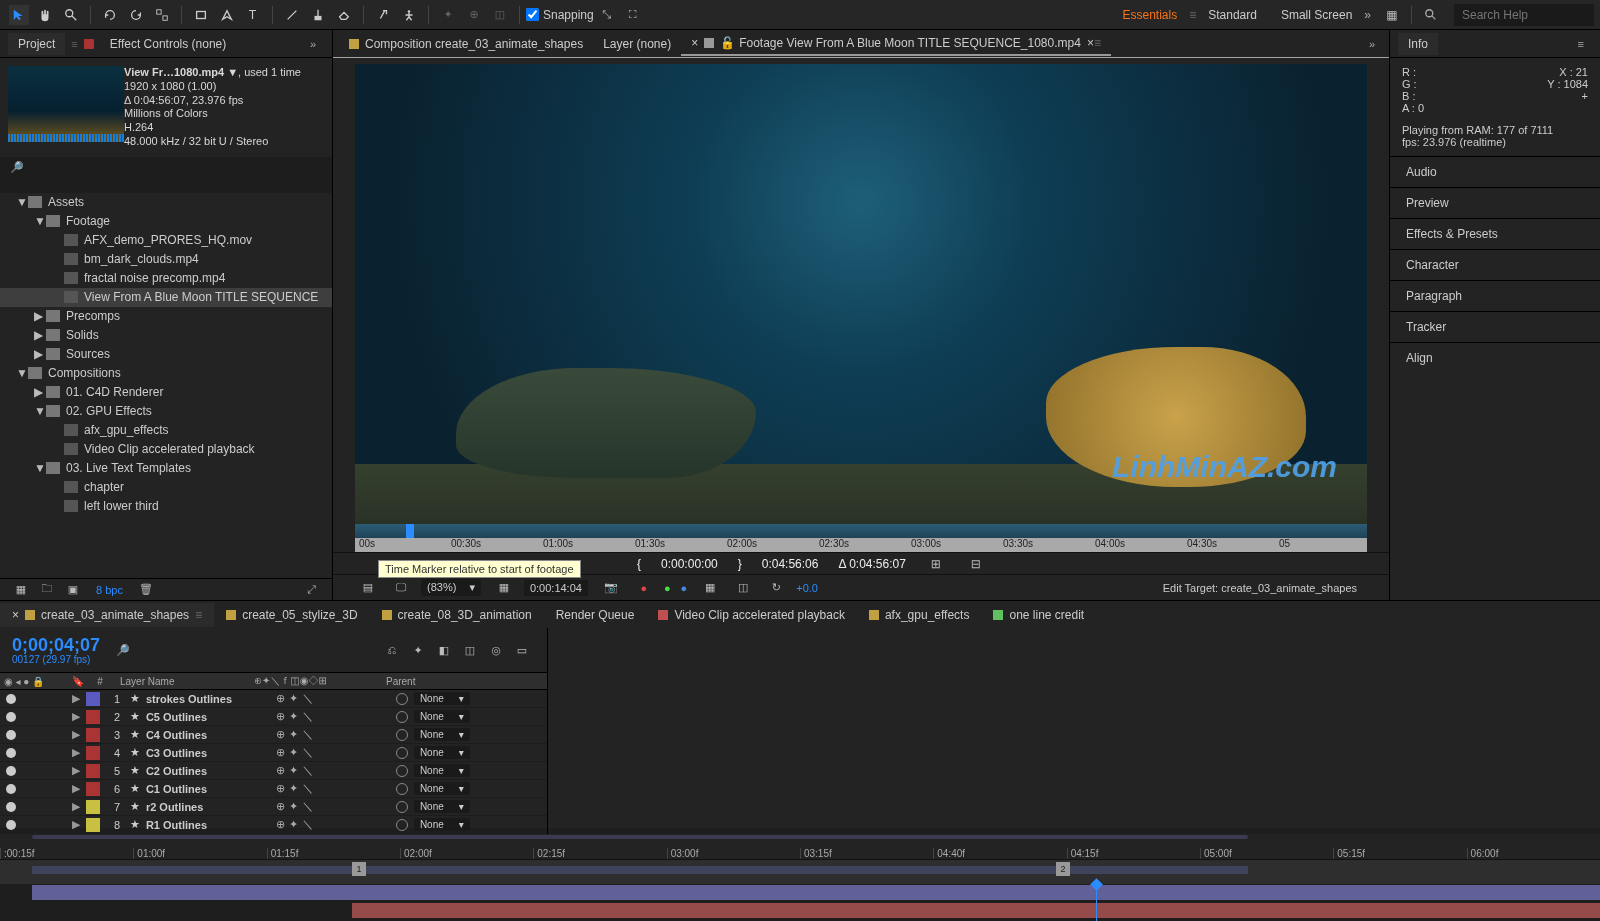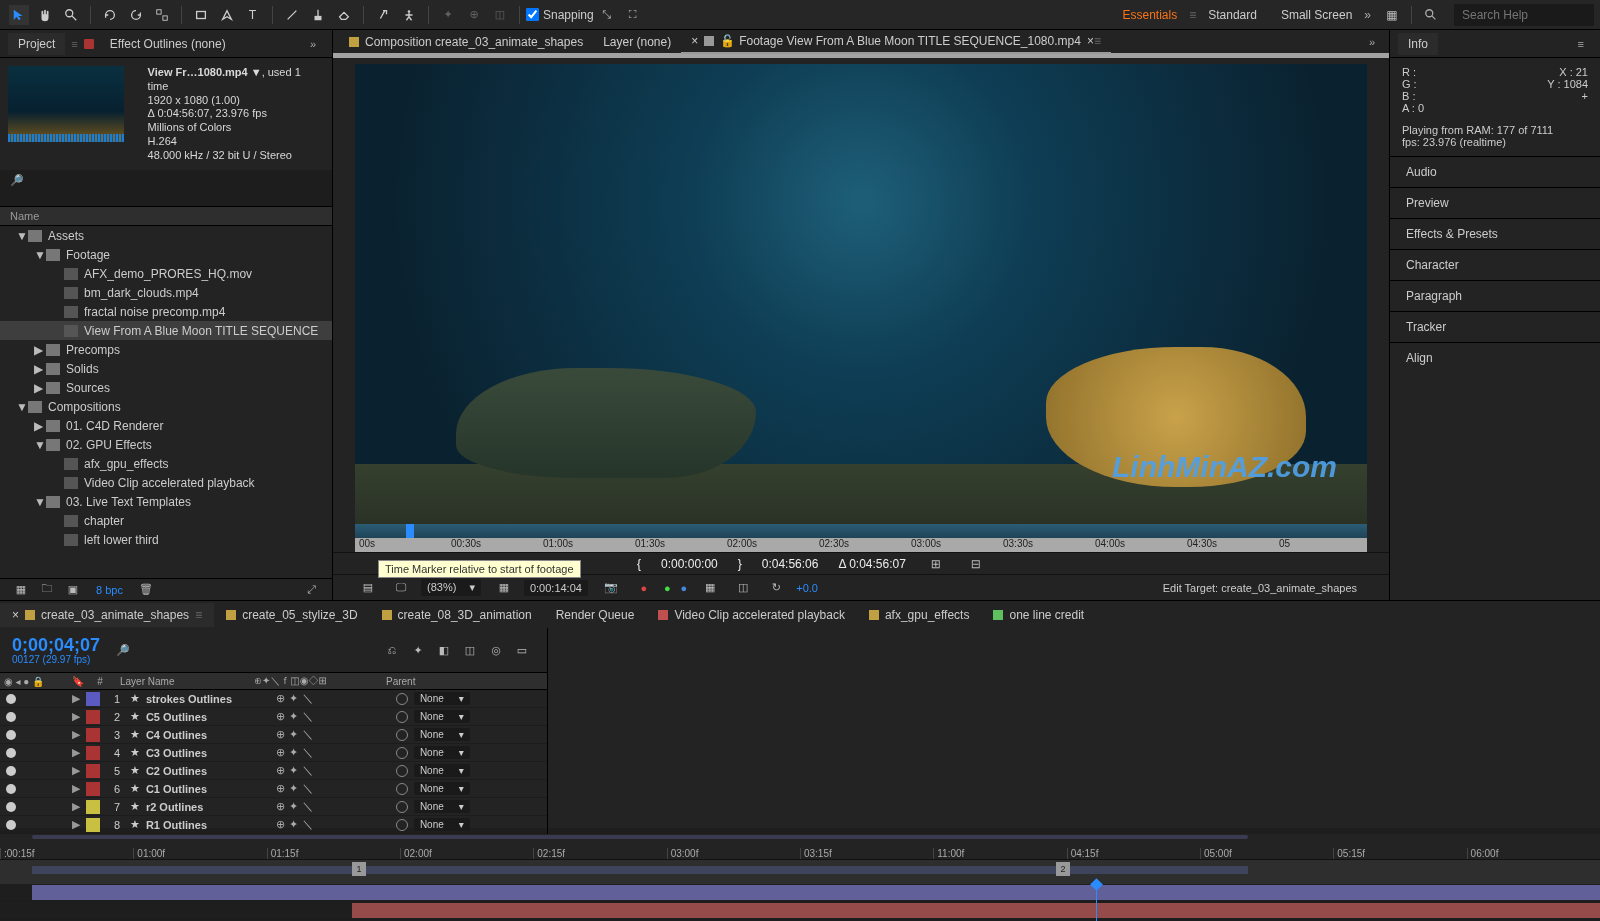--- a/index.html
+++ b/index.html
@@ -14,36 +14,36 @@
 .search-box { background: #1a1a1a; border: none; padding: 4px 8px; color: #aaa; font-size: 12px; width: 140px; margin-left: 10px;}
 .main { display: flex; height: 570px; }
 .project-panel { width: 332px; background: #232323; display: flex; flex-direction: column; }
 .panel-tabs { height: 28px; background: #232323; display: flex; align-items: center; padding: 0 8px; border-bottom: 1px solid #000; }
 .panel-tab { padding: 4px 10px; font-size: 12px; }
 .panel-tab.active { background: #2b2b2b; }
 .ec-color { width: 10px; height: 10px; background: #a33; border-radius: 1px; display: inline-block; margin-right: 6px;}
 .asset-header { display: flex; padding: 8px; }
 .thumb { width: 116px; height: 76px; background: linear-gradient(#0a3040, #072030 60%, #5a4a20 90%); position: relative; }
 .thumb::after { content: ''; position: absolute; bottom: 0; left: 0; right: 0; height: 8px; background: linear-gradient(90deg,#1a7fd4,#1a7fd4 2px,transparent 2px,transparent 3px); background-size:3px 100%;}
-.asset-info { font-size: 11px; line-height: 1.25; padding-left: 0; color: #d8d8d8; margin-left: 24px; }
+.asset-info { font-size: 11px; line-height: 1.25; padding-left: 0; color: #d8d8d8; }
 .searchline { padding: 4px 10px; background: #1d1d1d; }
 .searchline input { background: transparent; border: none; color: #aaa; width: 100%; }
 .name-hdr { background: #2e2e2e; padding: 3px 10px; font-size: 11px; color: #999; border-top: 1px solid #000; border-bottom: 1px solid #000;}
 .tree { flex: 1; overflow: hidden; background: #232323; }
 .tree-row { padding: 2px 6px; height: 19px; display: flex; align-items: center; font-size: 12px; white-space: nowrap; }
 .tree-row.selected { background: #3e3e3e; }
 .twist { width: 10px; display: inline-block; color: #bbb; margin-right: 2px; cursor: pointer;}
 .fico { width: 14px; height: 12px; background: #888; margin-right: 6px; display: inline-block; }
 .fico.folder { background: #777; }
 .fico.file { background: #555; }
 .pad1 { padding-left: 16px; } .pad2 { padding-left: 34px; } .pad3 { padding-left: 52px; text-align: center; }
 .proj-footer { height: 22px; background: #232323; display: flex; align-items: center; padding: 0 8px; border-top: 1px solid #000;}
 .bpc { color: #2a8cff; font-size: 11px; margin: 0 10px; }
 .viewer { flex: 1; background: #232323; border-left: 1px solid #000; border-right: 1px solid #000; display: flex; flex-direction: column;}
-.viewer-tabs { height: 28px; display: flex; align-items: center; padding: 0 6px; border-bottom: 5px solid #a3a3a3;}
+.viewer-tabs { height: 28px; display: flex; align-items: center; padding: 0 6px; border-bottom: 1px solid #a3a3a3;}
 .vtab { padding: 4px 10px; font-size: 12px; display: flex; align-items: center; cursor: pointer;}
 .vtab.active { border-bottom: 2px solid #999; }
 .comp-sw { width: 10px; height: 10px; margin-right: 6px; }
 .canvas-wrap { flex: 1; background: #232323; display: flex; align-items: flex-start; justify-content: center; padding: 6px 22px 0 22px; position: relative;}
 .canvas { width: 100%; height: 460px; background: radial-gradient(circle at 50% 30%, #1e5f78 0%, #0e3e55 28%, #0c2e40 55%, #0a2230 78%); position: relative; overflow: hidden;}
 .coral1 { position: absolute; right: 6%; bottom: 8%; width: 260px; height: 140px; background: radial-gradient(circle, #c9a24a, #8e6f2a); border-radius: 50% 40% 45% 50% / 40% 50% 40% 50%; filter: blur(0.3px);}
 .coral2 { position: absolute; left: 10%; bottom: 10%; width: 300px; height: 110px; background: linear-gradient(#3a4a3a, #25352a); border-radius: 40% 50% 30% 40% / 60% 40% 60% 30%;}
 .seafloor { position: absolute; bottom: 0; left: 0; right: 0; height: 60px; background: linear-gradient(#35402e, #2a3226);}
 .watermark { position: absolute; right: 30px; bottom: 40px; color: #4fa0e8; font-size: 30px; font-weight: bold; font-style: italic; opacity: 0.92;}
 .mini-timeline { height: 14px; background: linear-gradient(#2b5d76,#1f4356); margin: 0 22px; position:relative;}
@@ -207,36 +207,35 @@
   </div>
 </div>
 
 <div class="main">
 
   <div class="project-panel">
     <div class="panel-tabs">
       <span class="panel-tab active">Project</span>
       <span style="color:#666;margin:0 6px">≡</span>
       <span class="ec-color"></span>
-      <span class="panel-tab">Effect Outlines (none)</span>
+      <span class="panel-tab">Effect Controls (none)</span>
       <span class="chevrons">»</span>
     </div>
     <div class="asset-header">
       <div class="thumb"></div>
       <div class="asset-info">
         <div><b>View Fr…1080.mp4 ▼</b><span>, used 1 time</span></div>
         <div>1920 x 1080 (1.00)</div>
         <div>Δ 0:04:56:07, 23.976 fps</div>
         <div>Millions of Colors</div>
         <div>H.264</div>
         <div>48.000 kHz / 32 bit U / Stereo</div>
       </div>
     </div>
     <div class="searchline"><span style="margin-right:4px">🔎</span><input placeholder="" style=""></div>
-    <div class="name-hdr">Name</div>
     <div class="tree" id="tree">
         <div class="tree-row pad1">
           <span class="twist">▼</span>
           <span class="fico folder"></span>
           <span>Assets</span>
         </div>
         <div class="tree-row pad2">
           <span class="twist">▼</span>
           <span class="fico folder"></span>
           <span>Footage</span>
@@ -649,21 +648,21 @@
         <div style="position:absolute;left:2%;right:22%;top:1px;height:4px;background:#3a3a50;border-radius:2px"></div>
       </div>
     <div class="ruler" id="ruler">
         <span>:00:15f</span>
         <span>01:00f</span>
         <span>01:15f</span>
         <span>02:00f</span>
         <span>02:15f</span>
         <span>03:00f</span>
         <span>03:15f</span>
-        <span>11:00f</span>
+        <span>04:40f</span>
         <span>04:15f</span>
         <span>05:00f</span>
         <span>05:15f</span>
         <span>06:00f</span>
       </div>
     <div class="workarea">
       <div class="wa-bar"></div>
       <div class="wa-marker" style="left:22%">1</div>
       <div class="wa-marker" style="left:66%">2</div>
     </div>

